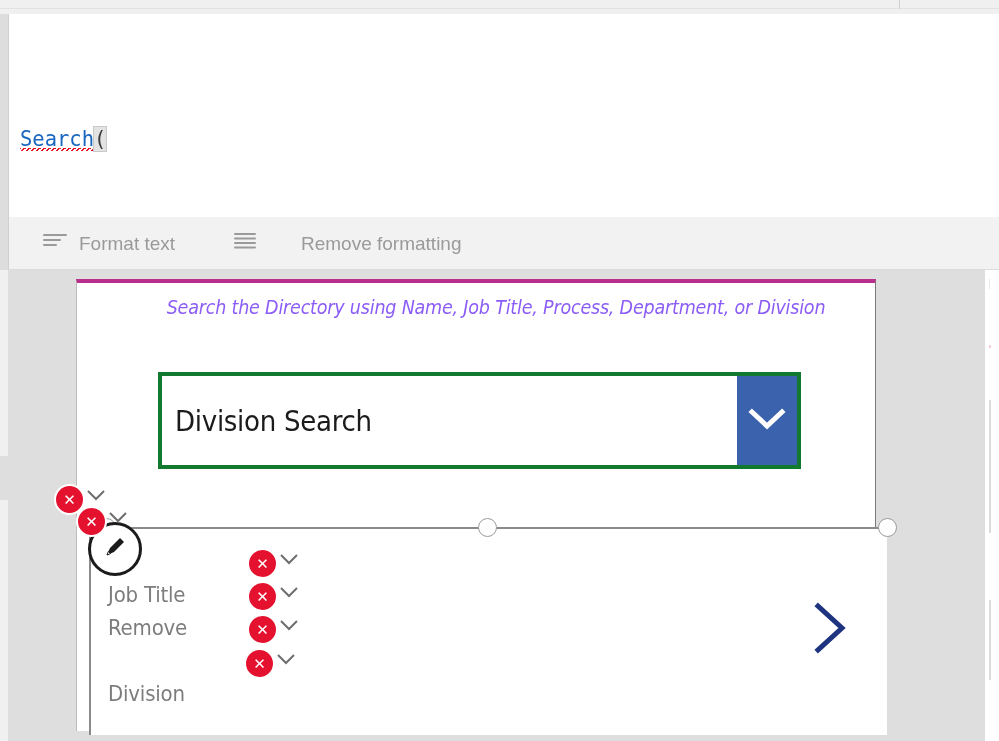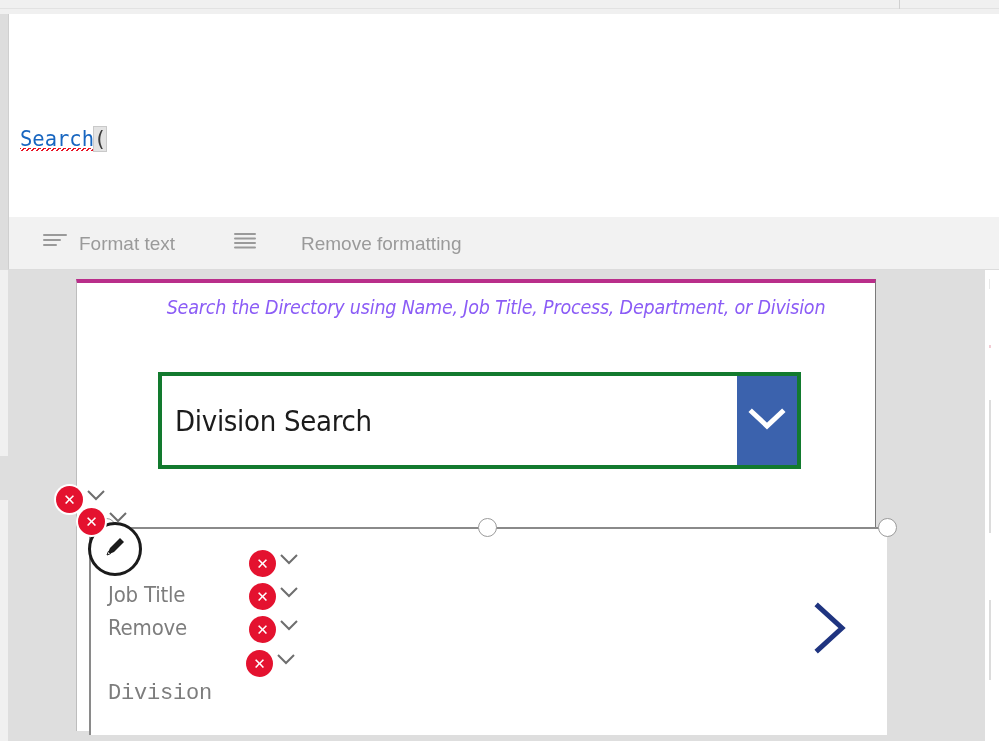--- a/index.html
+++ b/index.html
@@ -241,21 +241,21 @@
     <span>
       <svg width="28" height="28" viewBox="0 0 28 28">
         <path d="M6 22 L9 15 L19 5 L23 9 L13 19 Z" fill="#1b1b1b"></path>
         <path d="M6 22 L9.6 20.6 L7.4 18.4 Z" fill="#ffffff" stroke="#1b1b1b" stroke-width="1"></path>
       </svg>
     </span>
   </div>
 
   <div class="gal-label" style="top:312px;">Job Title</div>
   <div class="gal-label" style="top:345px;">Remove</div>
-  <div class="gal-label" style="top:411px;font-family:Liberation Mono, monospace;">Division</div>
+  <div class="gal-label" style="top:411px;">Division</div>
 
   <div id="next-chevron" style="left:810px;top:330px;">
     <span>
       <svg width="40" height="56" viewBox="0 0 40 56">
         <polyline points="8,6 32,28 8,50" fill="none" stroke="#1f3480" stroke-width="5" stroke-linecap="square" stroke-linejoin="miter"></polyline>
       </svg>
     </span>
   </div>
 
   <div class="err-badge" style="left:56px;top:216px;">

